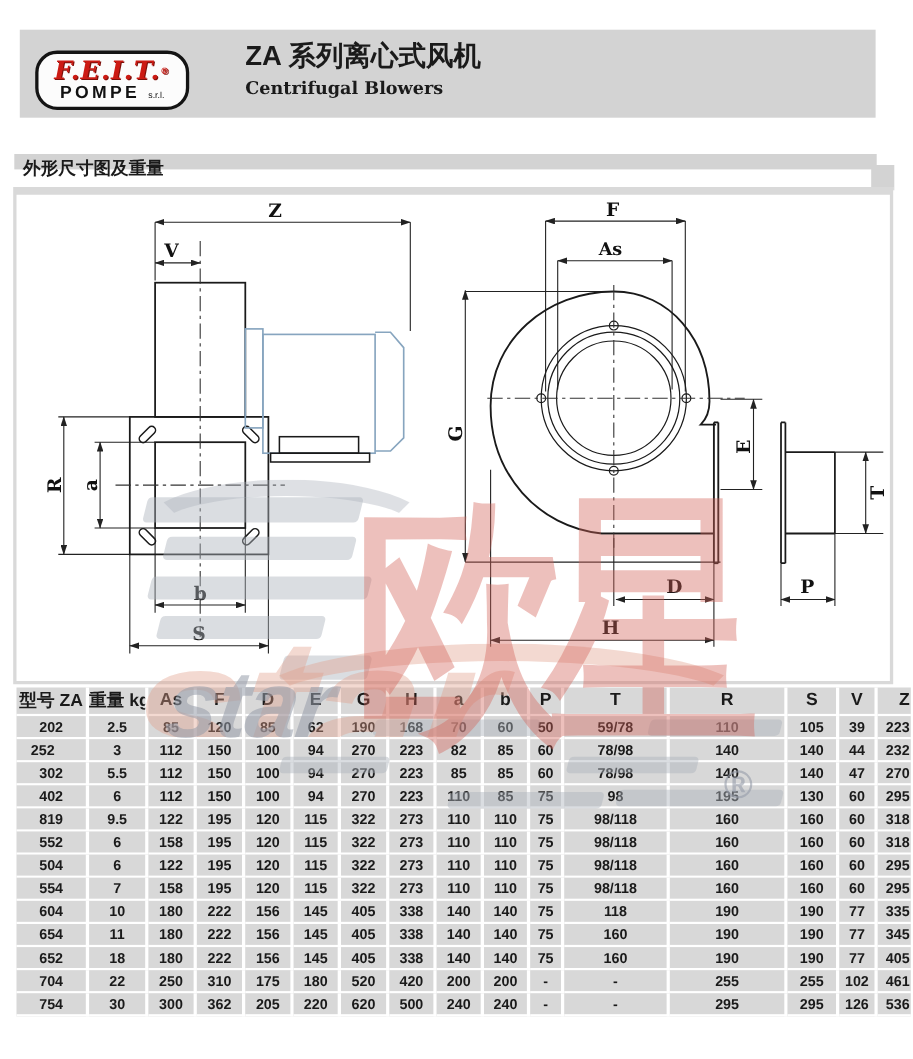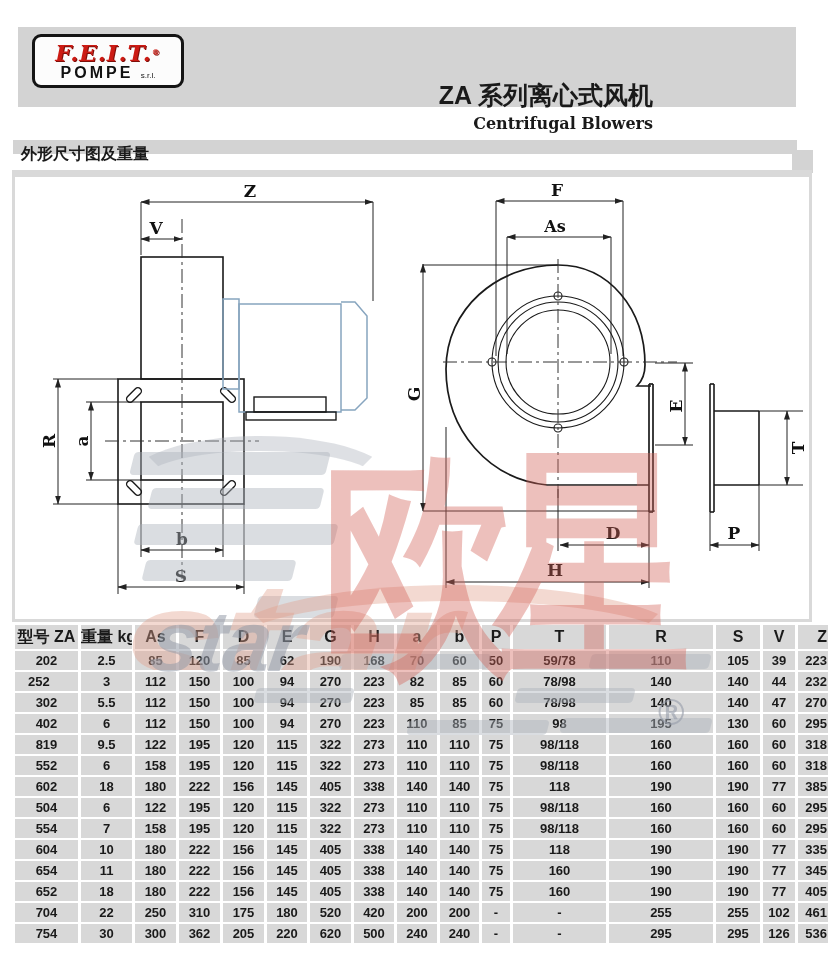--- a/index.html
+++ b/index.html
@@ -3,32 +3,32 @@
 <meta charset="utf-8">
 <style>
   html,body{margin:0;padding:0;}
   body{
     width:830px;height:963px;position:relative;background:#fff;
     font-family:"Liberation Sans",sans-serif;color:#1a1a1a;overflow:hidden;
   }
   
   .top-band{position:absolute;left:18px;top:27px;width:778px;height:80px;background:#d3d3d3;}
   .logo-box{
-    position:absolute;left:14px;top:7px;width:152px;height:54px;background:#fcfcfc;
-    border:3px solid #141414;border-radius:9px;text-align:center;box-sizing:border-box;padding-top:4px;
+    position:absolute;left:14px;top:19px;width:140px;height:54px;background:#fcfcfc;
+    border:3px solid #141414;border-radius:20px;text-align:center;box-sizing:border-box;padding-top:4px;
   }
   .logo-brand{
     font-family:"DejaVu Serif",serif;font-style:italic;font-weight:bold;
     color:#cc1b14;font-size:23px;line-height:23px;letter-spacing:1px;
     text-shadow:1px 1px 0 #7d0f0a;white-space:nowrap;
   }
   .logo-reg{font-size:8px;vertical-align:top;color:#cc1b14;font-style:normal;}
   .logo-sub{font-weight:bold;font-size:16px;letter-spacing:3px;line-height:18px;color:#111;}
   .logo-srl{font-size:8px;letter-spacing:0;font-weight:normal;}
-  .title-block{position:absolute;left:205px;top:8px;width:430px;text-align:right;margin-top:44px;}
+  .title-block{position:absolute;left:205px;top:8px;width:430px;text-align:left;}
   .page-title{font-size:25px;font-weight:bold;line-height:32px;font-family:"Liberation Sans",sans-serif;}
   .page-subtitle{font-size:16px;font-weight:bold;font-family:"DejaVu Serif",serif;line-height:26px;}
   
   .section-band{
     position:absolute;left:13px;top:140px;width:784px;height:14px;background:#d3d3d3;
     font-size:16px;font-weight:bold;line-height:27px;padding-left:8px;box-sizing:border-box;
   }
   .corner-block{position:absolute;left:792px;top:150px;width:21px;height:23px;background:#d3d3d3;}
   
   .diagram-panel{
@@ -379,38 +379,20 @@
         <td>322</td>
         <td>273</td>
         <td>110</td>
         <td>110</td>
         <td>75</td>
         <td>98/118</td>
         <td>160</td>
         <td>160</td>
         <td>60</td>
         <td>318</td>
-      </tr>
-      <tr>
-        <td>602</td>
-        <td>18</td>
-        <td>180</td>
-        <td>222</td>
-        <td>156</td>
-        <td>145</td>
-        <td>405</td>
-        <td>338</td>
-        <td>140</td>
-        <td>140</td>
-        <td>75</td>
-        <td>118</td>
-        <td>190</td>
-        <td>190</td>
-        <td>77</td>
-        <td>385</td>
       </tr>
       <tr>
         <td>504</td>
         <td>6</td>
         <td>122</td>
         <td>195</td>
         <td>120</td>
         <td>115</td>
         <td>322</td>
         <td>273</td>

